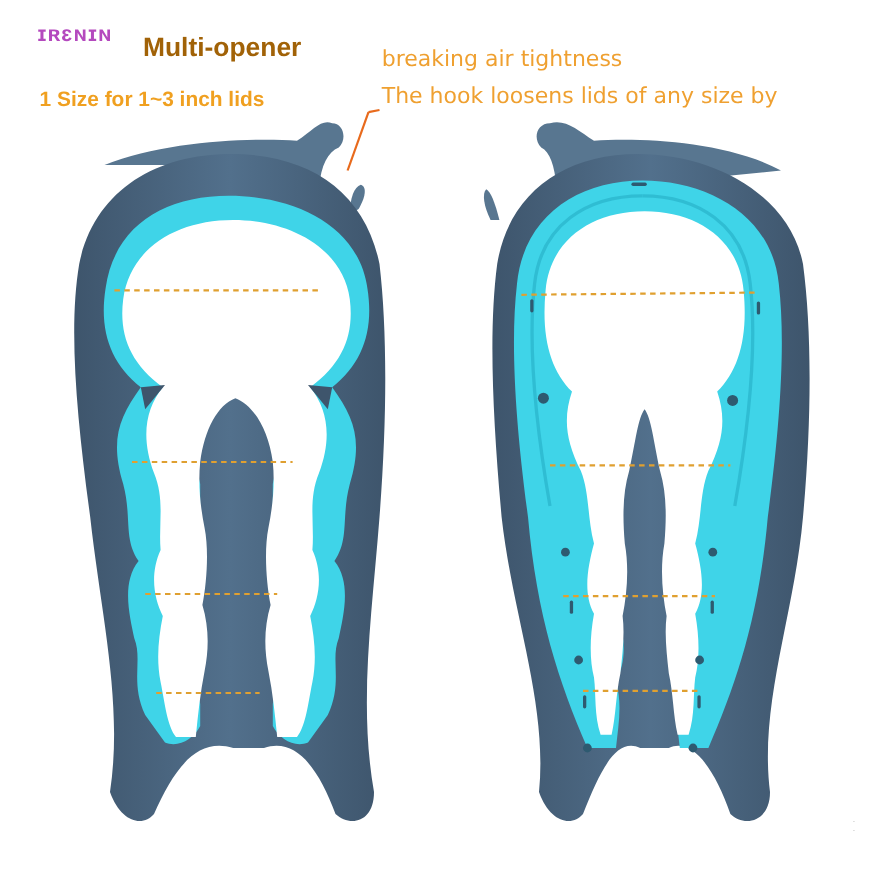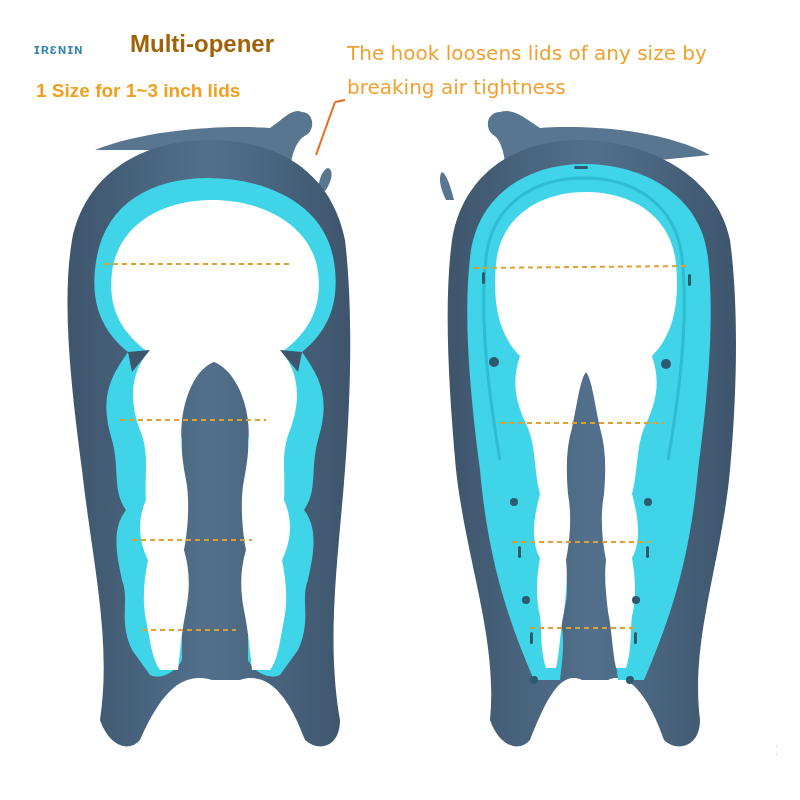--- a/index.html
+++ b/index.html
@@ -1,33 +1,33 @@
 <!DOCTYPE html>
 <html><head>
   <meta charset="utf-8">
   <style>
     html, body { margin: 0; padding: 0; background: #ffffff; }
     body { width: 800px; height: 800px; position: relative; overflow: hidden; font-family: "Liberation Sans", sans-serif; }
-    .faded-brand { position: absolute; left: 34px; top: 41px; font-size: 14px; font-weight: bold; color: #0369a1; letter-spacing: 1px; opacity: 0.8; }
+    .faded-brand { position: absolute; left: 34px; top: 20px; font-size: 20px; font-weight: bold; color: #a21caf; letter-spacing: 1px; opacity: 0.8; }
     .title { position: absolute; left: 130px; top: 30px; font-size: 24px; font-weight: bold; color: #a16207; }
     .subtitle { position: absolute; left: 36px; top: 80px; font-size: 19px; font-weight: bold; color: #f0a020; }
     .hook-note { position: absolute; left: 347px; top: 36px; font-size: 20px; color: #efa030; line-height: 34px; font-family: "DejaVu Sans", sans-serif; font-weight: normal; }
     .hook-note span { display: block; }
     svg.art { position: absolute; left: 0; top: 0; }
     .dots { position: absolute; left: 775px; top: 743px; font-size: 8px; color: #aaa; line-height: 8px; }
   </style>
 </head>
 <body>
 
 <div class="faded-brand">ɪʀɛɴɪɴ</div>
 <div class="title">Multi-opener</div>
 <div class="subtitle">1 Size for 1~3 inch lids</div>
 <div class="hook-note">
+  <span>breaking air tightness</span>
   <span>The hook loosens lids of any size by</span>
-  <span>breaking air tightness</span>
 </div>
 
 <svg class="art" width="800" height="800" viewBox="0 0 800 800">
   <defs>
     <linearGradient id="darkBody" x1="0" y1="0" x2="1" y2="0">
       <stop offset="0" stop-color="#3e556c"></stop>
       <stop offset="0.5" stop-color="#52708c"></stop>
       <stop offset="1" stop-color="#3e556c"></stop>
     </linearGradient>
   </defs>

